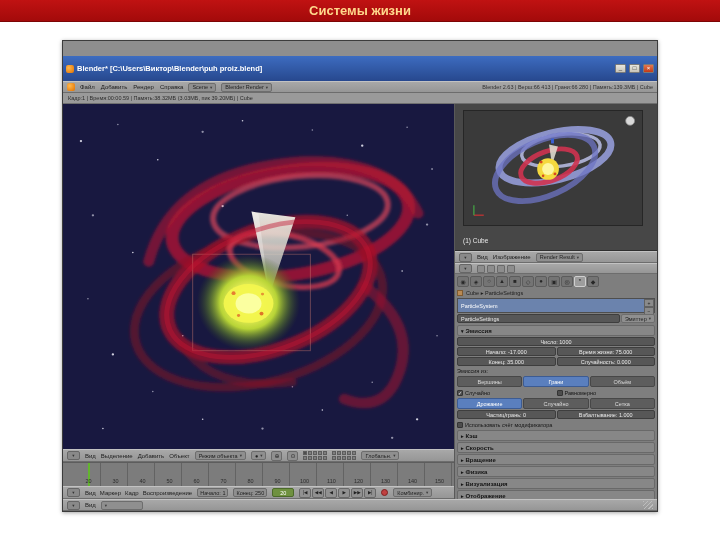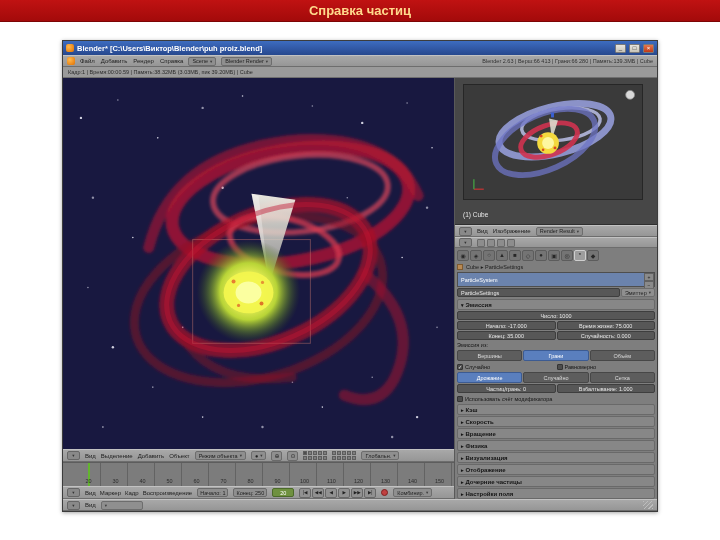--- a/index.html
+++ b/index.html
@@ -10,22 +10,22 @@
   .slide-titlebar { position:absolute; left:0; top:0; width:720px; height:22px;
     background:linear-gradient(#c01212,#a30a0a); border-bottom:1px solid #7c0505;
     display:flex; align-items:center; justify-content:center; }
   .slide-title { color:#ffd98c; font-size:13px; font-weight:bold; }
 
   
   .bwindow { position:absolute; left:62px; top:40px; width:596px; height:472px;
     border:1px solid #3c3c3c; background:#8e8e8e; display:flex; flex-direction:column;
     box-shadow:0 1px 4px rgba(0,0,0,.35); }
 
-  .wtitle { height:14px; background:linear-gradient(#3d6cc0,#27488e); display:flex; align-items:center;
-    padding:0 3px; gap:3px; flex:0 0 auto; }
+  .wtitle { height:25px; background:linear-gradient(#3d6cc0,#27488e); display:flex; align-items:center;
+    padding:0 3px; gap:3px; flex:0 0 auto;margin-top:15px; }
   .wtitle-text { color:#fff; font-size:7.5px; font-weight:bold; white-space:nowrap; overflow:hidden; flex:1; }
   .blogo { width:8px; height:8px; border-radius:2px; background:radial-gradient(circle at 35% 35%, #ffb84d, #e07000); flex:0 0 auto; }
   .wbtn { width:11px; height:9px; background:linear-gradient(#e8e6df,#c8c4b8); border:1px solid #7a7a7a;
     border-radius:1px; font-size:6px; line-height:7px; text-align:center; color:#222; }
   .wbtn.close { background:linear-gradient(#e2774f,#c23a18); color:#fff; }
 
   
   .ehdr { background:linear-gradient(#a8a8a8,#969696); border-top:1px solid #c2c2c2; border-bottom:1px solid #6d6d6d;
     display:flex; align-items:center; gap:5px; padding:0 4px; font-size:6px; color:#1c1c1c; flex:0 0 auto; }
   .menu { white-space:nowrap; }
@@ -117,21 +117,21 @@
 
   
   .bbar { height:12px; }
   .grip { margin-left:auto; width:10px; height:8px;
     background:repeating-linear-gradient(135deg,#bdbdbd 0 1px,transparent 1px 3px); }
 </style>
 </head>
 <body>
 
 <div class="slide-titlebar">
-  <span class="slide-title">Справка частиц</span>
+  <span class="slide-title">Системы жизни</span>
 </div>
 
 <div class="bwindow">
 
   <div class="wtitle">
     <span class="blogo"></span>
     <span class="wtitle-text">Blender* [C:\Users\Виктор\Blender\puh proiz.blend]</span>
     <span class="wbtn">_</span>
     <span class="wbtn">□</span>
     <span class="wbtn close">×</span>

